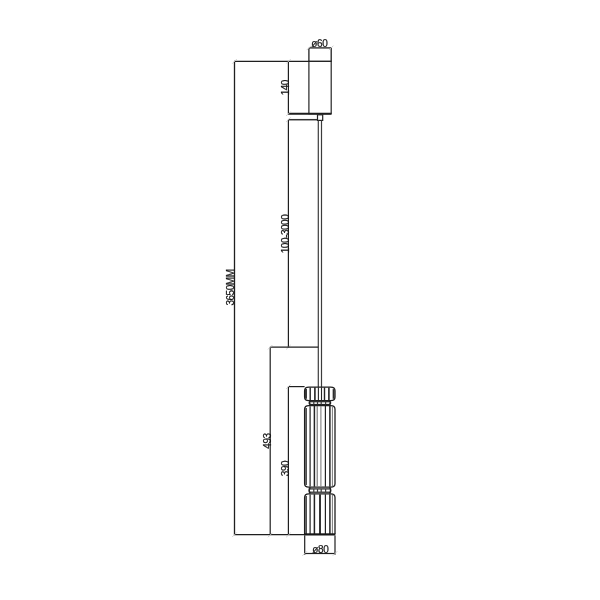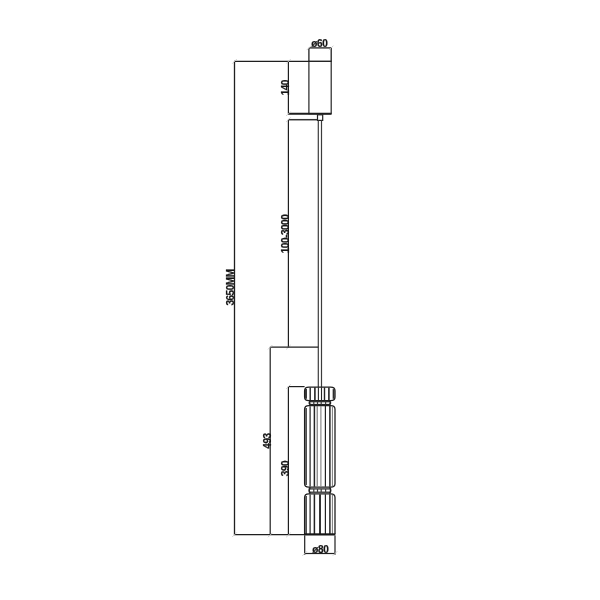--- a/index.html
+++ b/index.html
@@ -1,16 +1,16 @@
 <!DOCTYPE html>
 <html><head>
 <meta charset="utf-8">
 <style>
   html,body{margin:0;padding:0;background:#ffffff;}
-  .wrap{width:600px;height:600px;position:relative;background:#fff;font-weight:bold;}
+  .wrap{width:600px;height:600px;position:relative;background:#fff;}
   svg{display:block;}
   text{font-family:"Liberation Sans",sans-serif;fill:#161616;stroke:#161616;stroke-width:0.22;}
 </style>
 </head>
 <body>
 <div class="wrap">
 <svg width="600" height="600" viewBox="0 0 600 600">
 
 <rect x="0" y="0" width="600" height="600" fill="#ffffff"></rect>
 

